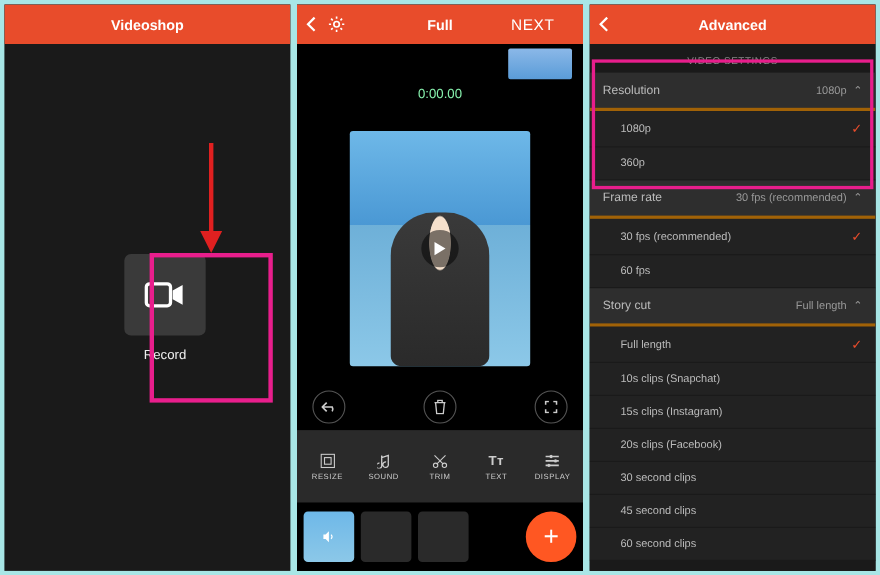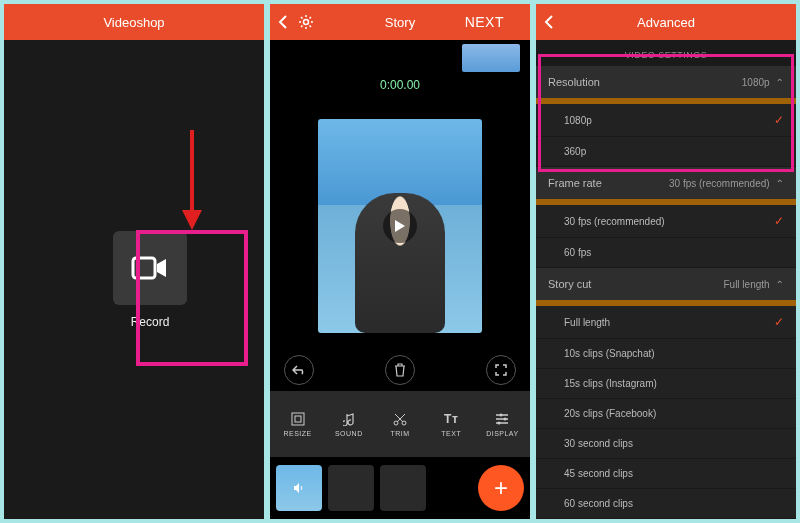--- a/index.html
+++ b/index.html
@@ -26,21 +26,21 @@
     height: 36px;
     display: flex;
     align-items: center;
     justify-content: center;
     position: relative;
     color: #fff;
     font-size: 13px;
   }
   .header .left { position: absolute; left: 8px; display: flex; align-items: center; gap: 10px; }
   .header .right { position: absolute; right: 26px; font-size: 14px; letter-spacing: 0.5px; }
-  .header .title { font-weight: 400; }
+  .header .title { font-weight: 700; }
 
   
   .s1-body {
     flex: 1;
     display: flex;
     align-items: center;
     justify-content: center;
     gap: 32px;
     position: relative;
     padding-left: 32px;
@@ -192,21 +192,21 @@
     letter-spacing: 0.5px;
     padding: 10px 12px 6px;
     color: #888;
   }
   .row {
     display: flex;
     justify-content: space-between;
     align-items: center;
     padding: 10px 12px;
     background: #2e2e2e;
-    border-bottom: 6px solid #a16207;
+    border-bottom: 3px solid #a16207;
   }
   .row .val { color: #999; font-size: 10px; display: flex; align-items: center; gap: 6px; }
   .subrow {
     display: flex;
     justify-content: space-between;
     align-items: center;
     padding: 9px 12px 9px 28px;
     background: #222;
     border-bottom: 1px solid #1a1a1a;
     font-size: 10px;
@@ -258,21 +258,21 @@
             <path d="M8 1 L2 7 L8 13" stroke="#fff" stroke-width="2" fill="none"></path>
           </svg>
         </span>
       <span>
           <svg width="16" height="16" viewBox="0 0 16 16">
             <circle cx="8" cy="8" r="2.5" fill="none" stroke="#fff" stroke-width="1.5"></circle>
             <path d="M8 1 L8 3 M8 13 L8 15 M1 8 L3 8 M13 8 L15 8 M3 3 L4.5 4.5 M11.5 11.5 L13 13 M3 13 L4.5 11.5 M11.5 4.5 L13 3" stroke="#fff" stroke-width="1.5"></path>
           </svg>
         </span>
     </div>
-    <span class="title">Story</span>
+    <span class="title">Full</span>
     <span class="right">NEXT</span>
   </div>
   <div class="s2-body">
     <div class="thumb-strip">
       <div class="mini"></div>
     </div>
     <div class="time-label">0:00.00</div>
     <div class="preview-wrap">
       <div class="preview">
         <div class="person"></div>

